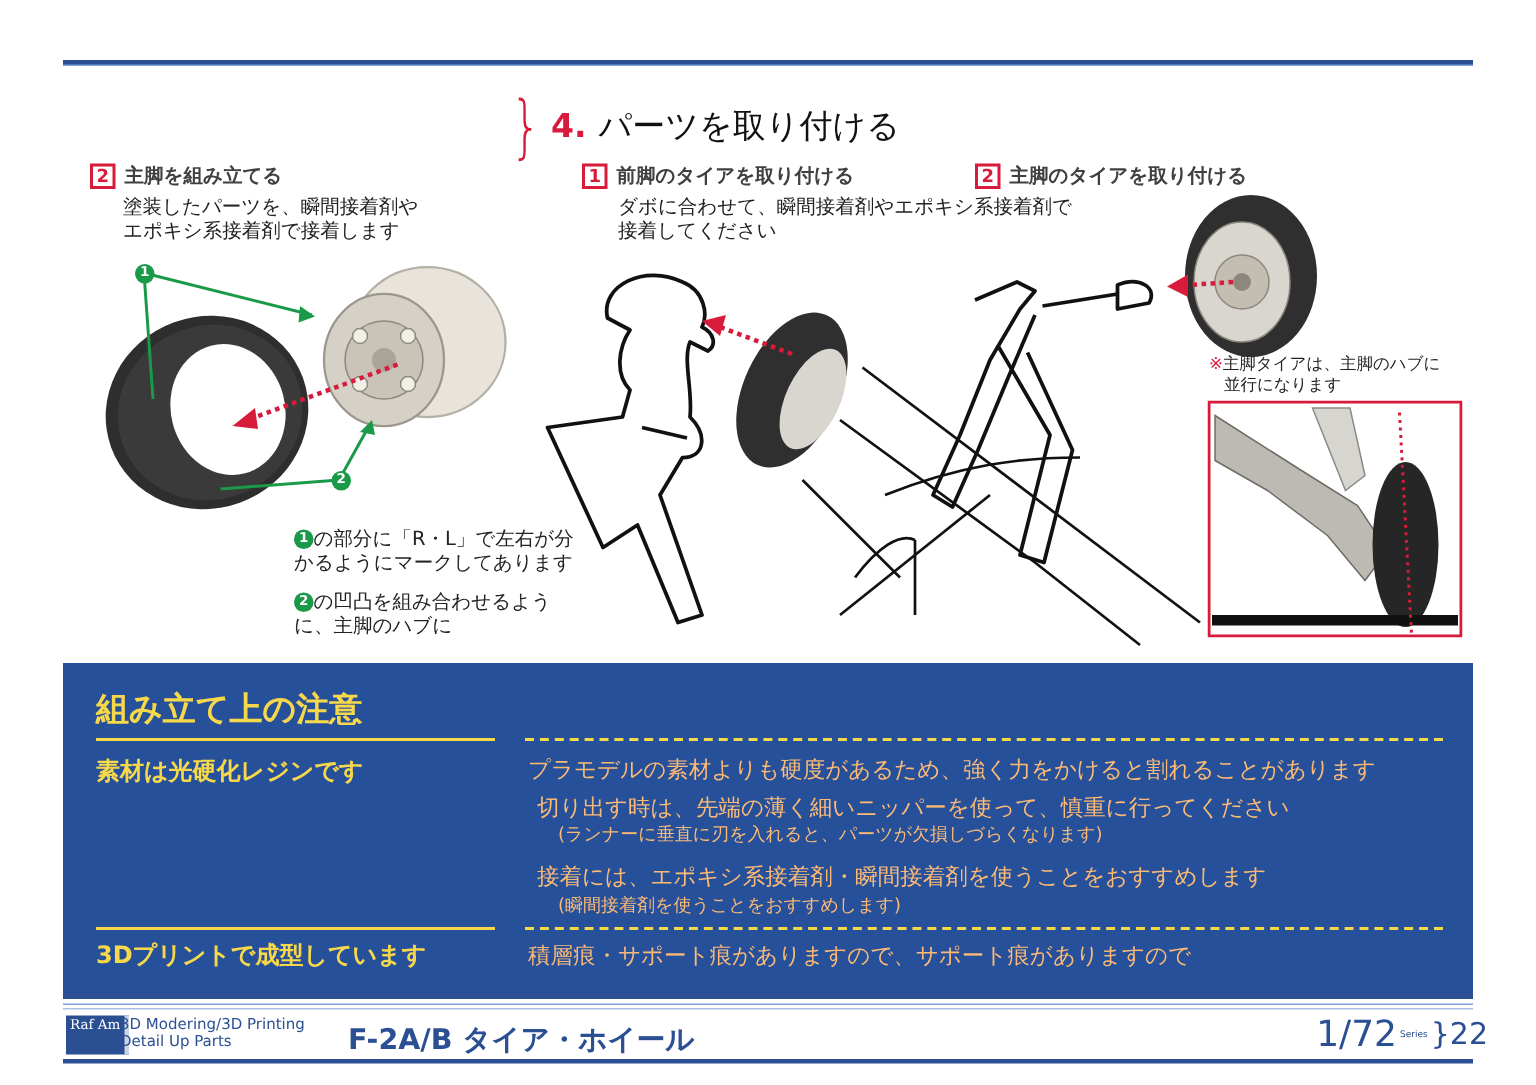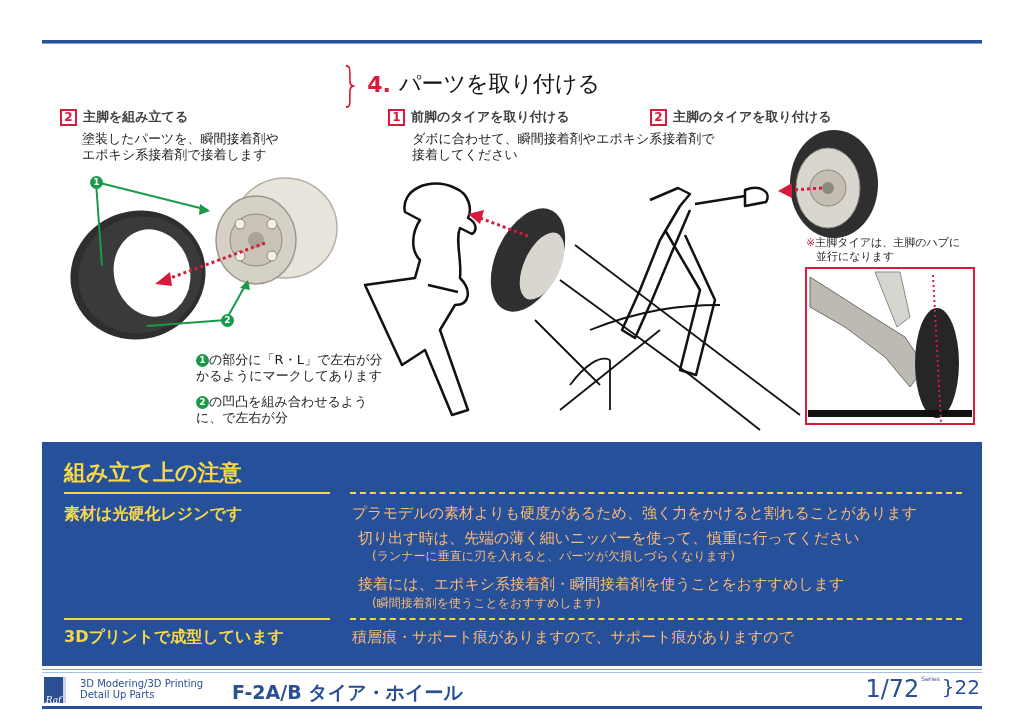--- a/index.html
+++ b/index.html
@@ -34,24 +34,24 @@
   .dash-rule { position: absolute; height: 0; border-top: 2px dashed #f7d84a; }
   .cat-label { position: absolute; font-size: 16px; font-weight: bold; color: #f7d84a; }
   .c-text { position: absolute; color: #fdba74; font-size: 15px; }
   .c-text.sub { font-size: 12px; }
 
   
   .footer-top { position: absolute; left: 42px; top: 662px; width: 940px; height: 4px; background: #2b4f93; }
   .footer-thin1 { position: absolute; left: 42px; top: 669px; width: 940px; height: 1px; background: #7da0d6; }
   .footer-thin2 { position: absolute; left: 42px; top: 672px; width: 940px; height: 1px; background: #a9bfe3; }
   .footer-bottom { position: absolute; left: 42px; top: 706px; width: 940px; height: 3px; background: #2b4f93; }
-  .logo { position: absolute; left: 44px; top: 677px; width: 22px; height: 26px; background: #2b4f93; color: #fff; font-family: "DejaVu Serif", serif; font-style: italic; font-size: 9px; line-height: 11px; text-align: center; padding-top: 18px; border-right: 3px solid #c9d4ea; }
+  .logo { position: absolute; left: 44px; top: 677px; width: 42px; height: 26px; background: #2b4f93; color: #fff; font-family: "DejaVu Serif", serif; font-size: 9px; line-height: 11px; text-align: center; padding-top: 2px; border-right: 3px solid #c9d4ea; }
   .brand { position: absolute; left: 80px; top: 678px; font-size: 10px; line-height: 11px; color: #2b4f93; }
   .product-title { position: absolute; left: 232px; top: 680px; font-size: 19px; color: #2b4f93; font-weight: bold; }
-  .scale { position: absolute; right: 44px; top: 675px; color: #2b4f93; display: flex; align-items: flex-start; }
+  .scale { position: absolute; right: 32px; top: 675px; color: #2b4f93; display: flex; align-items: center; }
   .scale-frac { font-size: 24px; }
   .scale-series { font-size: 6px; margin: 0 2px; }
   .scale-page { font-size: 20px; }
 </style>
 </head>
 <body>
 
 <div class="top-rule"></div>
 
 <div class="section-head">
@@ -96,21 +96,21 @@
 </svg>
 <span class="num-circle" style="position:absolute; left:90px; top:176px;">1</span>
 <span class="num-circle" style="position:absolute; left:221px; top:314px;">2</span>
 
 <div class="callout" style="left:196px; top:352px;">
   <div><span class="num-circle">1</span><span>の部分に「R・L」で左右が分</span></div>
   <div>かるようにマークしてあります</div>
 </div>
 <div class="callout" style="left:196px; top:394px;">
   <div><span class="num-circle">2</span><span>の凹凸を組み合わせるよう</span></div>
-  <div>に、で左右が分</div>
+  <div>に、主脚のハブに</div>
 </div>
 
 <div class="step" style="left:388px; top:108px;">
   <span class="step-badge">1</span>
   <span class="step-title">前脚のタイアを取り付ける</span>
 </div>
 <div class="step-desc" style="left:412px; top:131px;">
   <div>ダボに合わせて、瞬間接着剤やエポキシ系接着剤で</div>
   <div>接着してください</div>
 </div>

